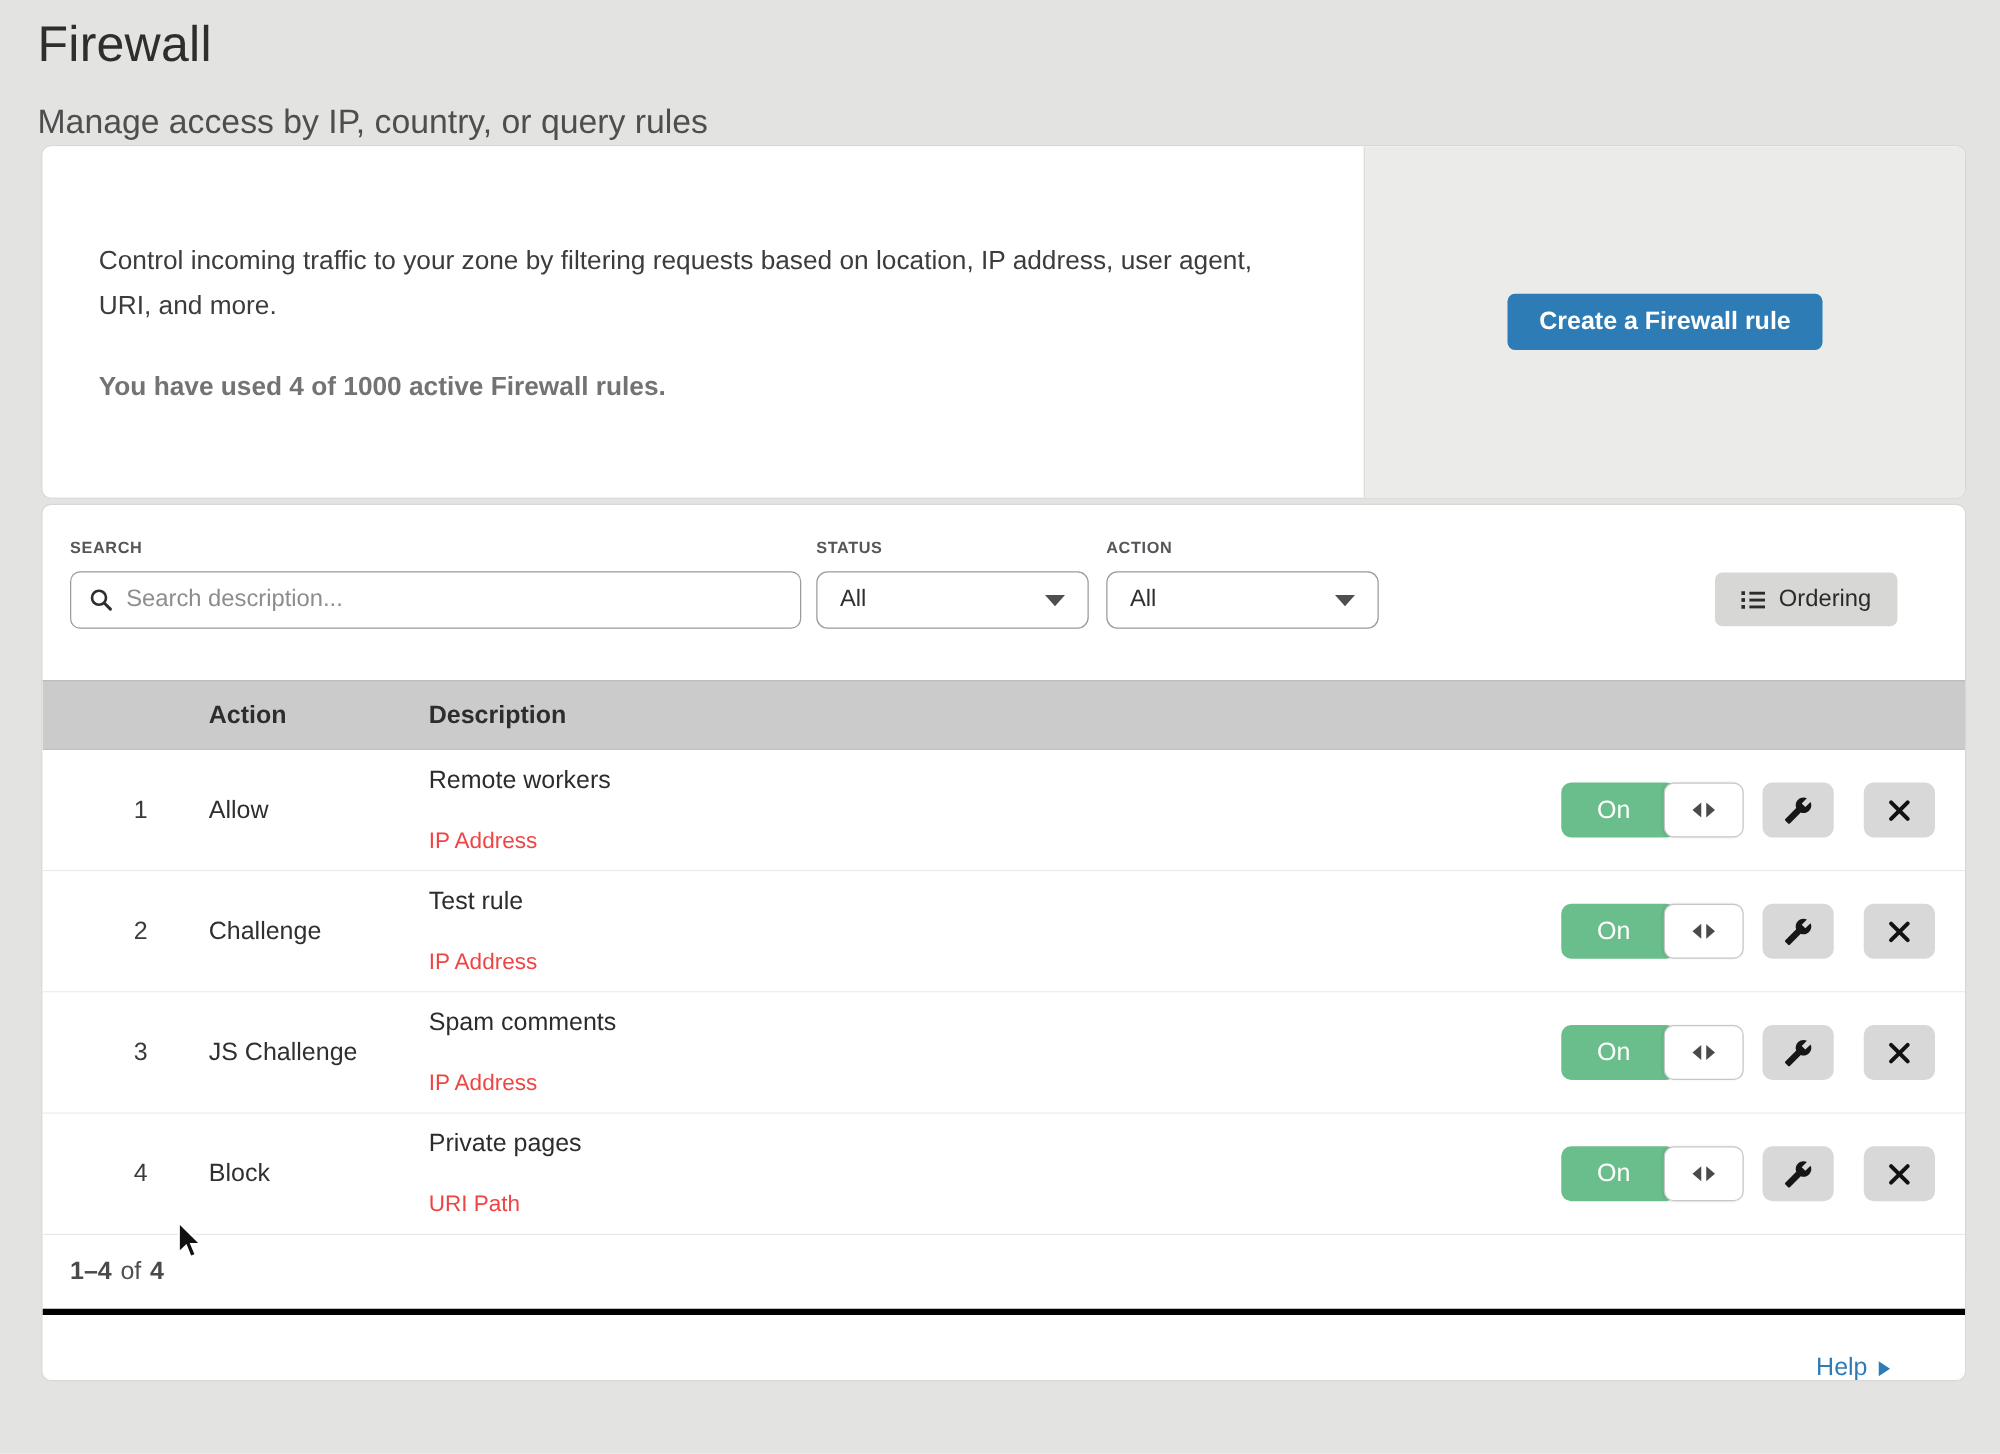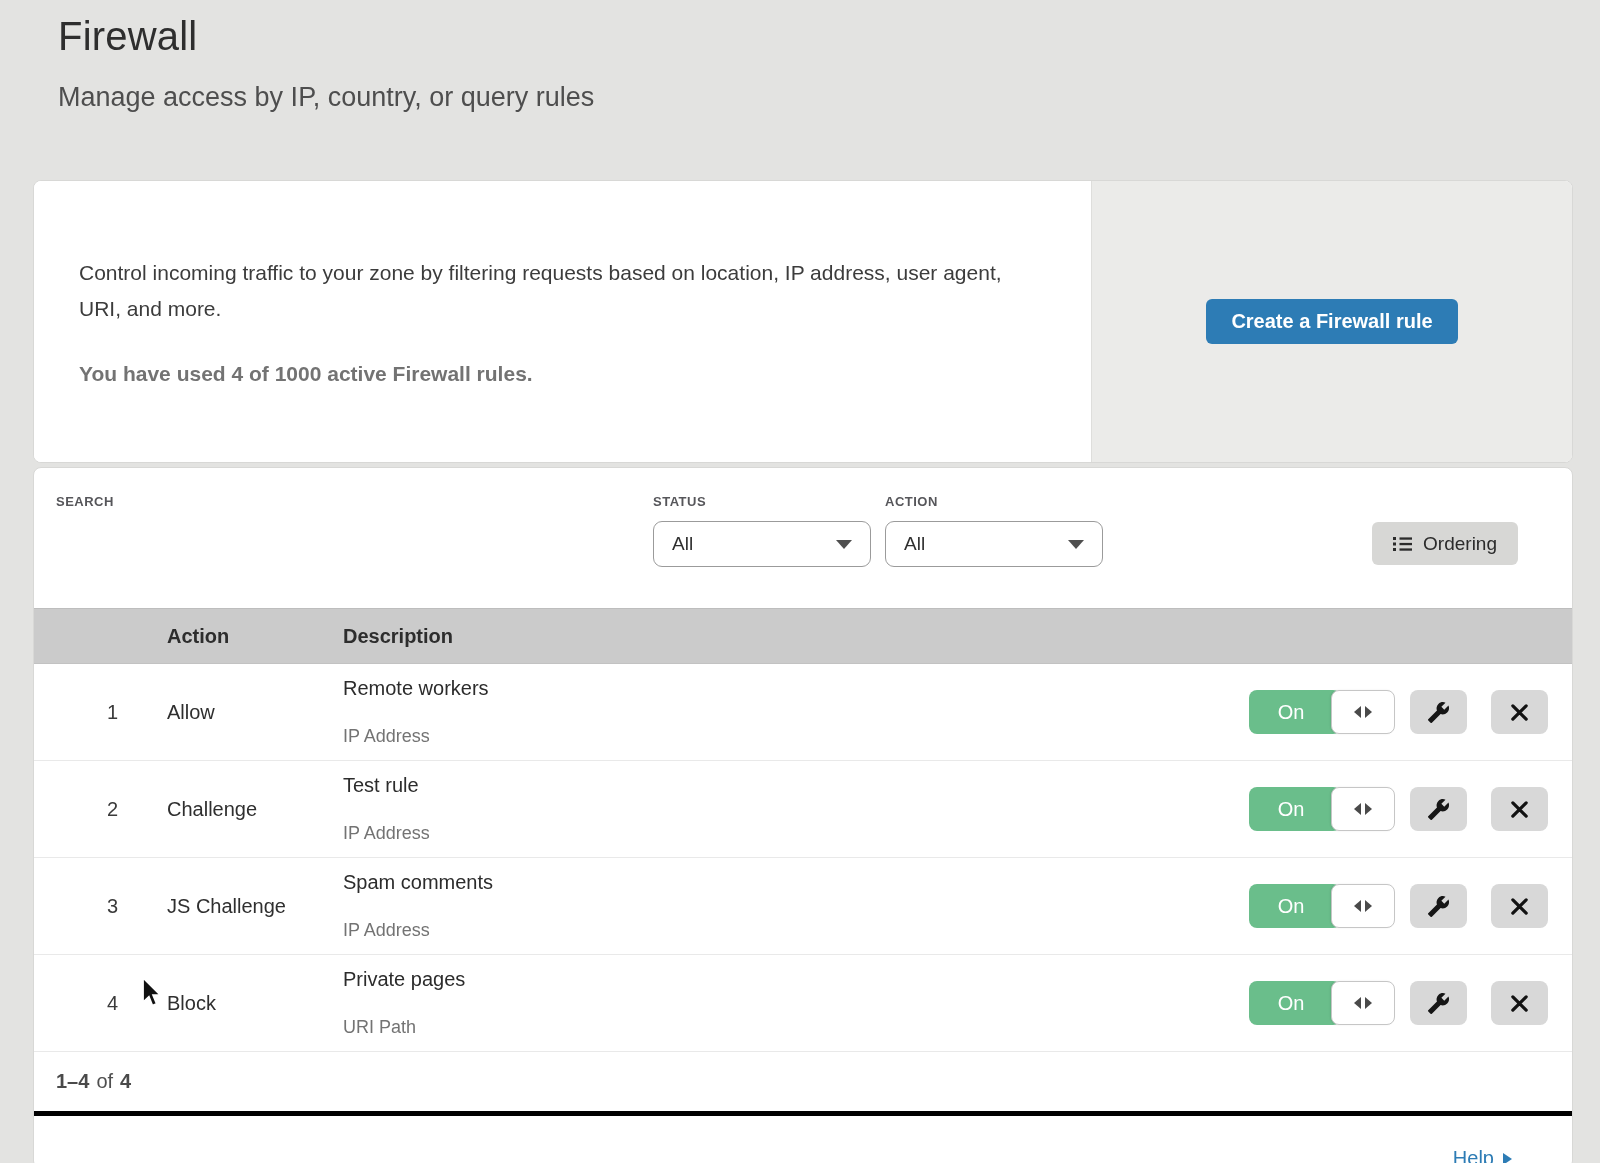--- a/index.html
+++ b/index.html
@@ -6,21 +6,21 @@
   html, body { width: 1600px; height: 1163px; }
   body {
     background: #e3e3e1;
     font-family: "Liberation Sans", "DejaVu Sans", sans-serif;
     color: #2f2f2f;
     position: relative;
     overflow: hidden;
   }
 
   
-  .page-header { height: 180px; padding: 12px 32px 0 30px; margin-left: 28px; }
+  .page-header { height: 116px; padding: 12px 32px 0 30px; }
   .page-title { font-size: 40px; font-weight: 400; color: #2e2e2e; line-height: 48px; letter-spacing: 0.2px; }
   .page-subtitle { font-size: 27px; font-weight: 400; color: #4e4e4e; margin-top: 22px; line-height: 30px; }
 
   
   .top-card {
     margin: 0 27px 4px 33px;
     height: 283px;
     display: flex;
     border: 1px solid #d8d8d6;
     border-radius: 8px;
@@ -98,21 +98,21 @@
 
   .rule-row {
     height: 97px; display: flex; align-items: center;
     padding: 0 24px 0 22px;
     border-bottom: 1px solid #e9e9e9;
     background: #fff;
   }
   .rule-row .col-num { font-size: 20px; color: #3b3b3b; }
   .rule-row .col-action { font-size: 20px; color: #2f2f2f; }
   .desc-title { font-size: 20px; color: #2c2c2c; }
-  .desc-sub { font-size: 18px; color: #737373; margin-top: 26px; }
+  .desc-sub { font-size: 18px; color: #ef4444; margin-top: 26px; }
 
   .controls { margin-left: auto; display: flex; align-items: center; }
   .toggle { display: flex; align-items: center; margin-right: 15px; cursor: pointer; }
   .toggle-on {
     width: 92px; height: 44px; background: #6abe8b; border-radius: 8px;
     color: #fff; font-size: 20px;
     display: flex; align-items: center; justify-content: center;
     padding-right: 8px;
     margin-left: 41px;
   }
@@ -167,20 +167,29 @@
   <div class="create-pane">
     <button class="create-btn">Create a Firewall rule</button>
   </div>
 </section>
 
 <section class="main-card">
 
   <div class="filters">
     <div class="search-field">
       <div class="field-label">SEARCH</div>
+      <div class="search-box">
+        <span style="display:flex;">
+          <svg width="20" height="20" viewBox="0 0 20 20">
+              <circle cx="8.2" cy="8.2" r="5.6" fill="none" stroke="#2e2e2e" stroke-width="2.1"></circle>
+              <line x1="12.6" y1="12.6" x2="17.3" y2="17.3" stroke="#2e2e2e" stroke-width="2.5" stroke-linecap="round"></line>
+            </svg>
+        </span>
+        <input type="text" placeholder="Search description..." style="">
+      </div>
     </div>
 
     <div class="select-field">
       <div class="field-label">STATUS</div>
       <div class="select-box">
         <span>All</span>
         <span class="caret-down"></span>
       </div>
     </div>
 

